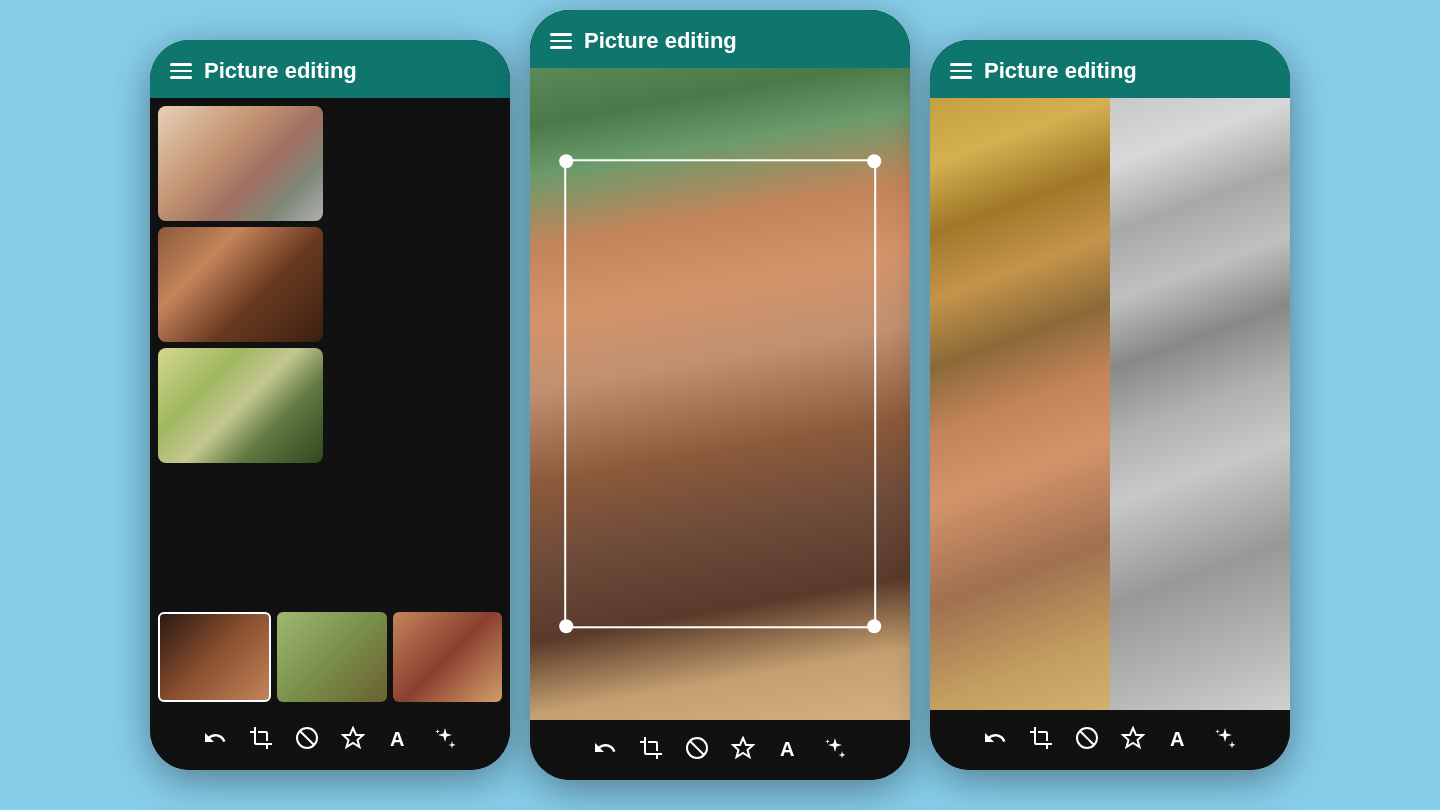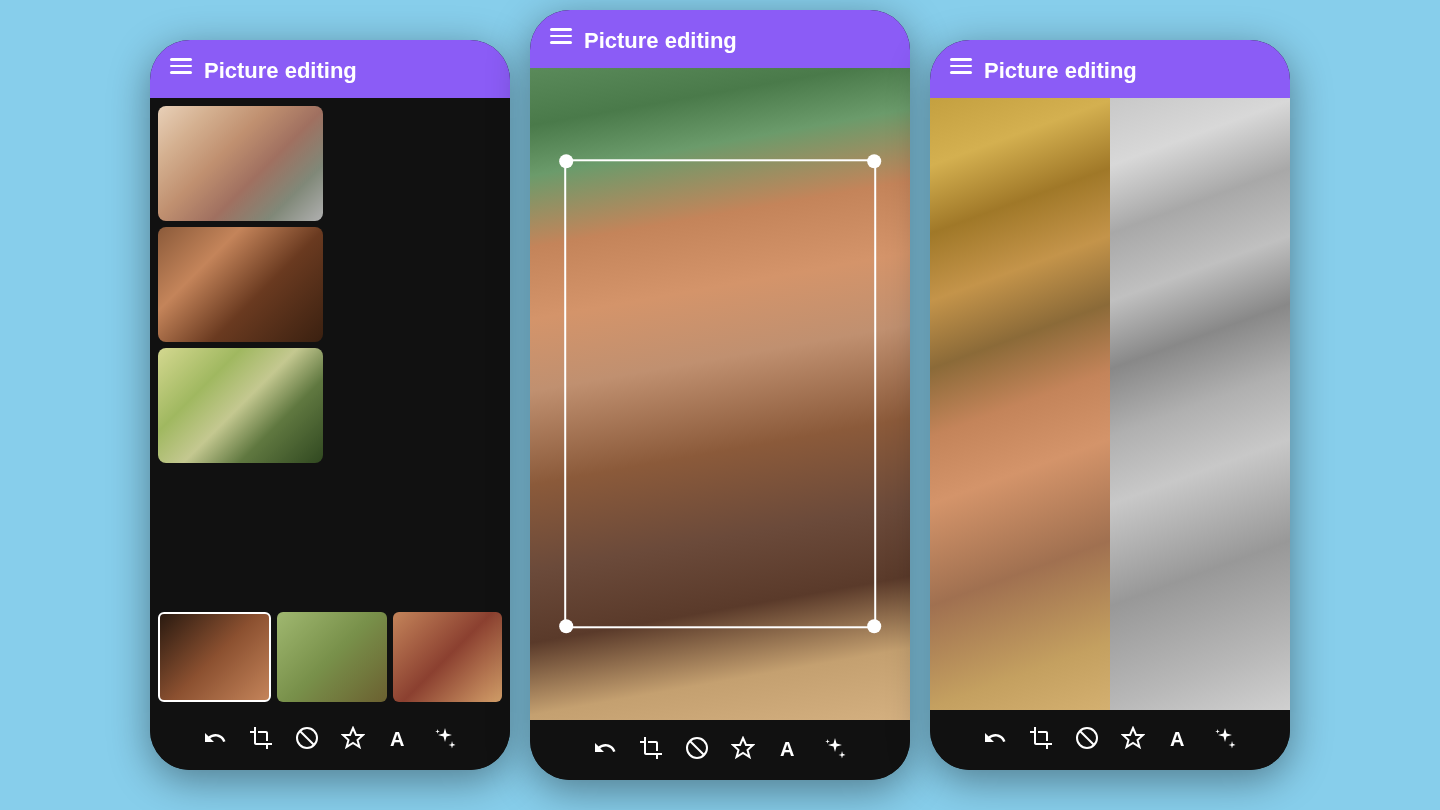--- a/index.html
+++ b/index.html
@@ -36,24 +36,24 @@
       height: 770px;
       margin-top: -20px;
     }
 
     .phone-right {
       width: 360px;
       height: 730px;
     }
 
     .phone-header {
-      background: #8b5cf6;
+      background: #0f766e;
       color: white;
       display: flex;
-      align-items: flex-start;
+      align-items: center;
       gap: 12px;
       padding: 18px 20px 14px;
       flex-shrink: 0;
     }
 
     .phone-header .menu-icon {
       display: flex;
       flex-direction: column;
       gap: 4px;
       cursor: pointer;

